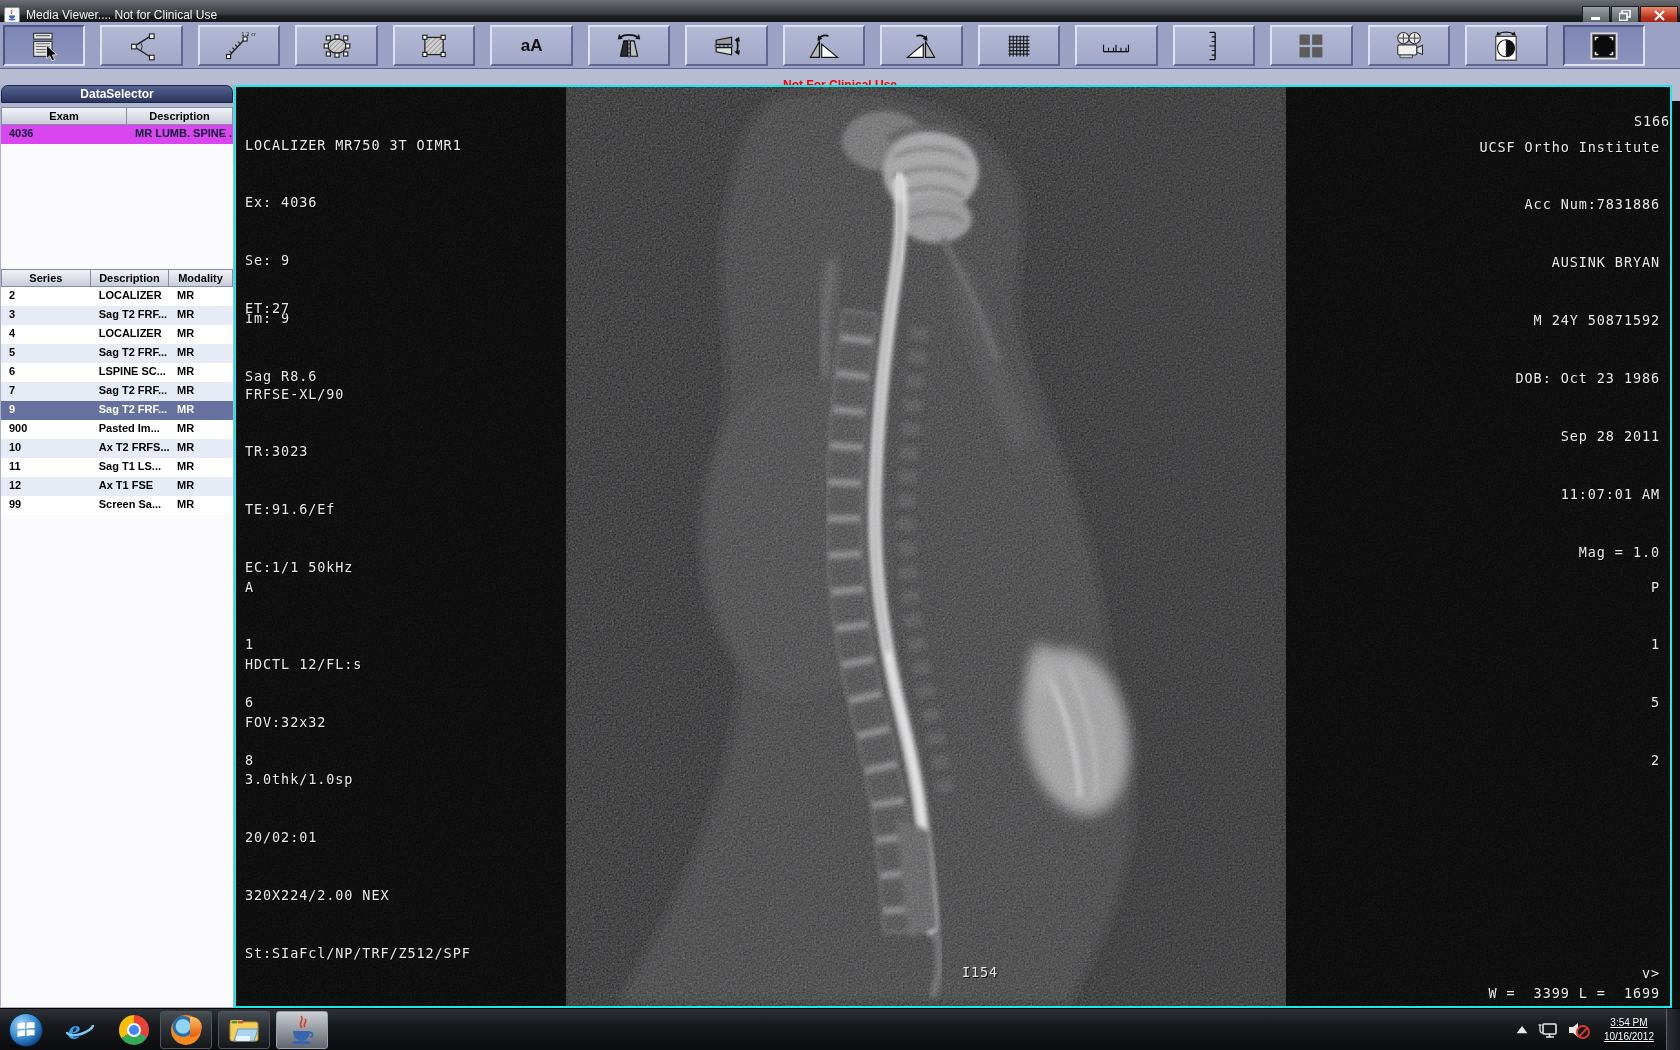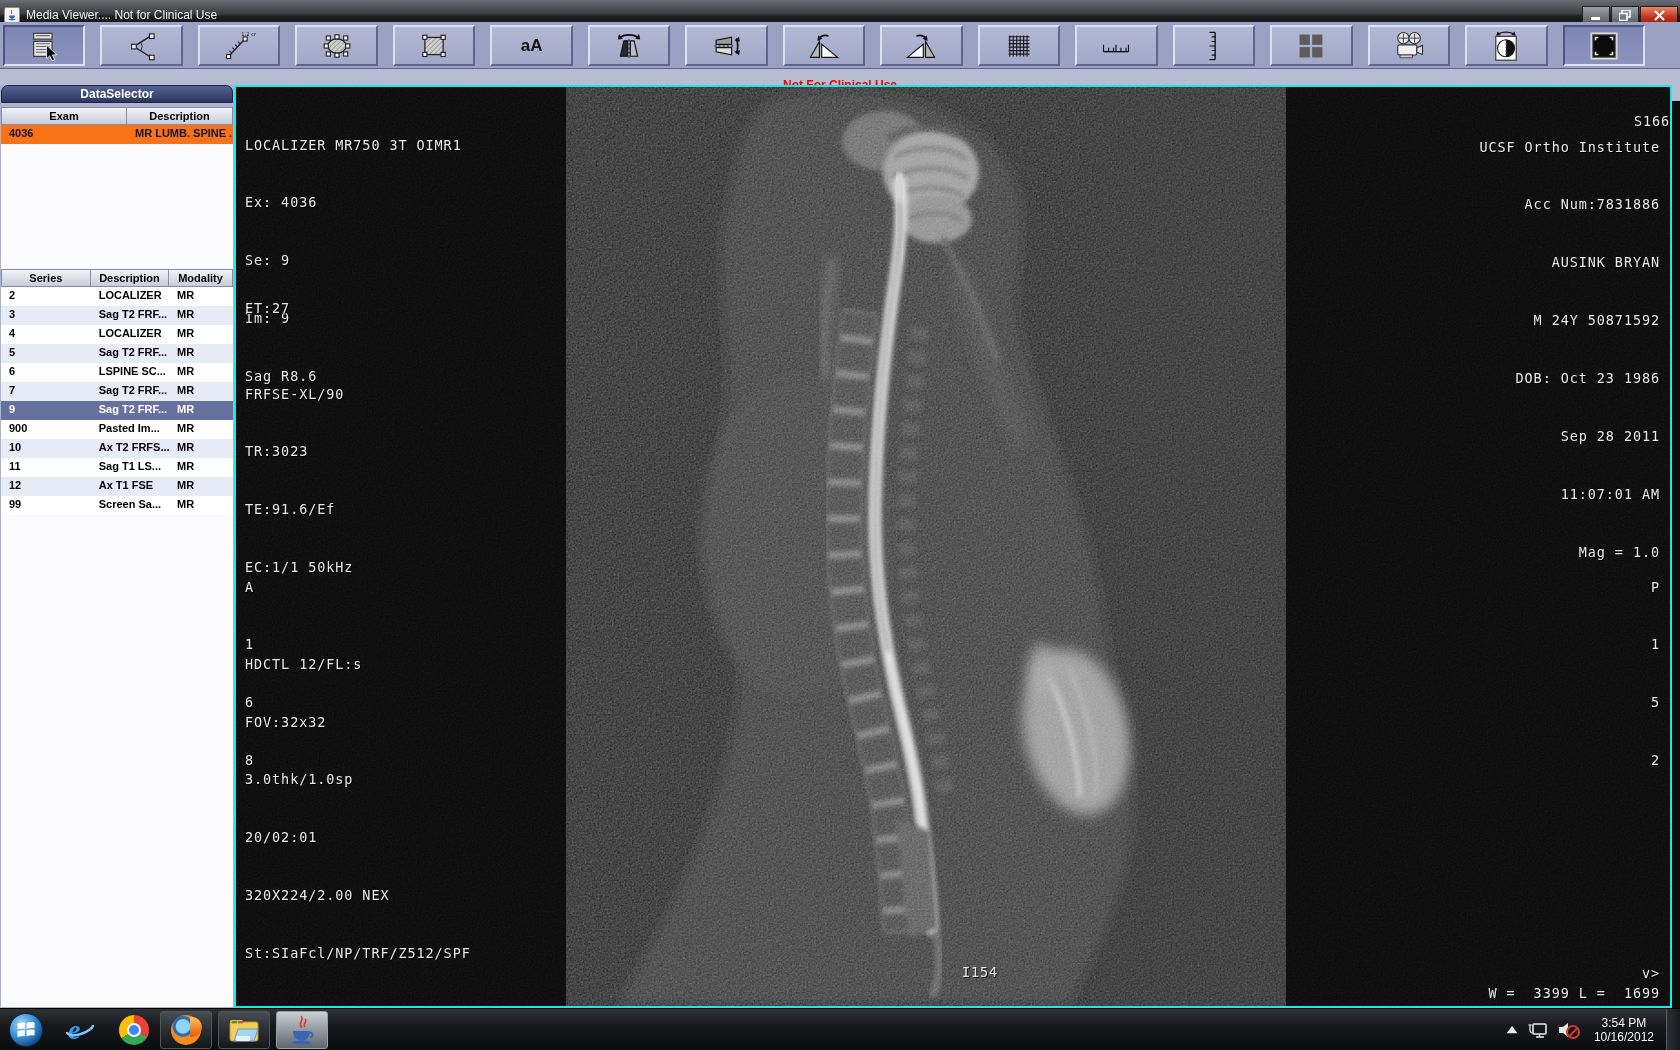--- a/index.html
+++ b/index.html
@@ -45,21 +45,21 @@
     color:#fff; font-weight:bold; font-size:12px; text-align:center; line-height:17px; }
   .thead { display:flex; height:18px; }
   .th { background:linear-gradient(#f2f3f7,#c9ccd9); border:1px solid #878ca6;
     border-left:none; color:#000; font-weight:bold; font-size:11px;
     display:flex; align-items:center; justify-content:center; }
   .th:first-child { border-left:1px solid #878ca6; }
   .trow { display:flex; height:19px; background:#fff; }
   .trow.alt { background:#e7ebf5; }
   .trow .td { font-size:11px; font-weight:bold; color:#000; padding:2px 0 0 8px;
     white-space:nowrap; overflow:hidden; }
-  .exam-sel { background:#f97316; }
+  .exam-sel { background:#d946ef; }
   .exam-sel .td { color:#0e1535; }
   .series-sel { background:#66719f; }
   .series-sel .td { color:#fff; }
   .filler { background:#fbfbfd; }
   .c-exam1 { width:126px; } .c-exam2 { width:106px; }
   .c-s1 { width:94px; } .c-s2 { width:82px; } .c-s3 { width:67px; }
 
   
   .viewport { position:absolute; left:234px; top:85px; width:1438px; height:923px;
     background:#000; border:2px solid #18e9e9; overflow:hidden; }
@@ -76,22 +76,22 @@
     border-top:1px solid #000; display:flex; align-items:center; }
   .tb-ico { width:40px; height:38px; margin-left:14px; display:flex;
     align-items:center; justify-content:center; }
   .tb-btn { width:52px; height:38px; margin-left:6px; display:flex; align-items:center;
     justify-content:center; border:1px solid #50555c; border-radius:3px;
     background:linear-gradient(rgba(130,140,150,.35),rgba(40,45,50,.3)); }
   .tb-btn.active { background:linear-gradient(rgba(230,235,240,.85),rgba(150,160,170,.6));
     border-color:#9aa0a8; }
   .tray { margin-left:auto; display:flex; align-items:center; height:100%; }
   .tray-ico { margin-right:10px; display:flex; align-items:center; justify-content:center; }
-  .clock { color:#fff; font-size:12px; text-align:center; line-height:14px;
-    margin:0 12px 0 4px; text-shadow:0 1px 1px #000; }
+  .clock { color:#fff; font-size:10px; text-align:center; line-height:14px;
+    margin:0 12px 0 4px; text-shadow:0 1px 1px #000;text-decoration:underline; }
   .showdesk { width:14px; height:42px; border-left:1px solid #5a5f66;
     background:linear-gradient(90deg,#2b2f34,#17191c); }
 
   .orb { width:34px; height:34px; border-radius:50%;
     background:radial-gradient(circle at 35% 30%, #9fd4f7, #3a8fd4 45%, #15508f 75%, #0a2f5c);
     border:1px solid #0a2a50; display:flex; align-items:center; justify-content:center; }
 </style>
 </head>
 <body>
 

